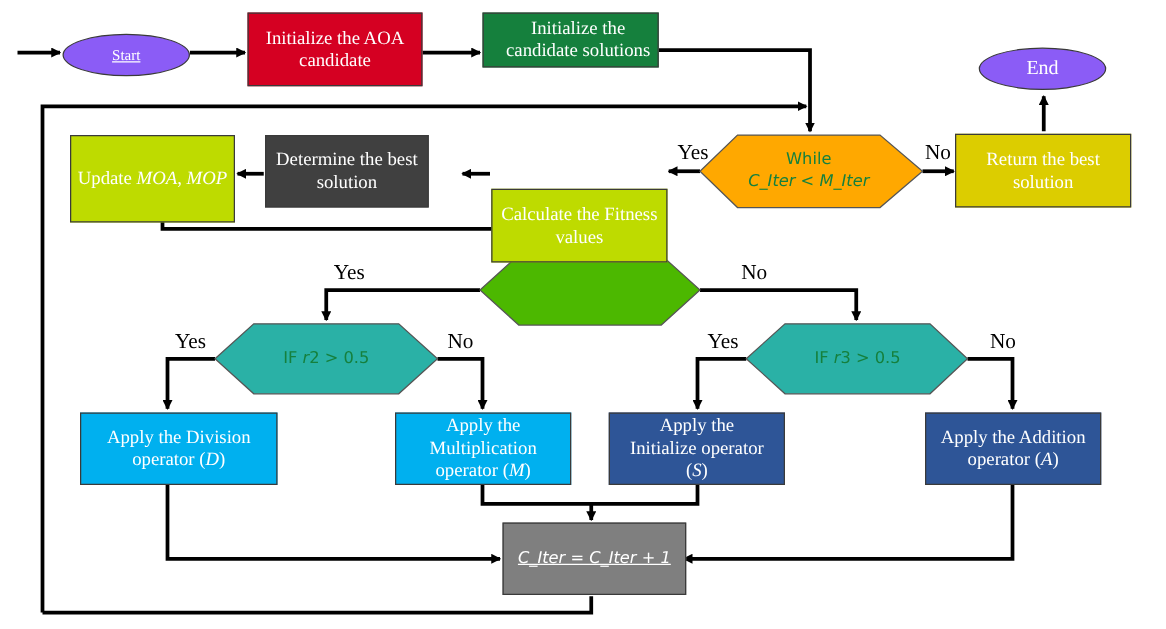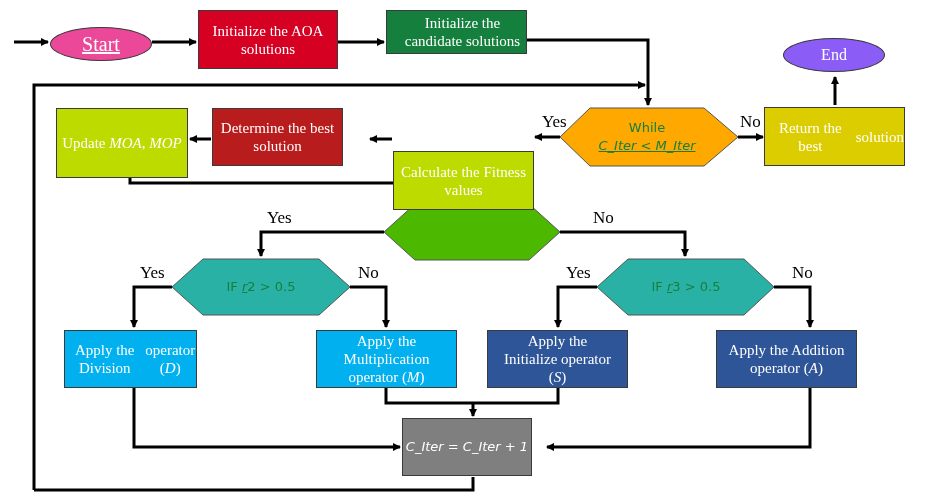--- a/index.html
+++ b/index.html
@@ -9,21 +9,21 @@
     position: absolute; box-sizing: border-box; display: flex; align-items: center; justify-content: center;
     text-align: center; color: #ffffff; font-family: "Liberation Serif", serif; font-size: 15px; line-height: 18px;
     border: 1px solid #3a3a3a;
   }
   .node i { font-style: italic; }
   .oval { border-radius: 50%; }
   .hex-text {
     position: absolute; display: flex; align-items: center; justify-content: center; text-align: center;
     color: #15803d; font-family: "DejaVu Sans", sans-serif; font-size: 13px; line-height: 18px;
   }
-  .hex-text i { font-style: italic; text-decoration: underline; }
+  .hex-text i { font-style: italic; }
   .lbl { position: absolute; font-family: "Liberation Serif", serif; font-size: 17px; color: #000; }
   .sans-it { font-family: "DejaVu Sans", sans-serif; font-style: italic; font-size: 13px; }
 </style>
 </head>
 <body>
 
 <div id="canvas">
 
   <svg id="wires" width="933" height="503">
     <defs>
@@ -76,85 +76,85 @@
 
       <path d="M473,477 L473,490 L34,490"></path>
     </g>
 
     <polygon points="560,137 590,108 704,108 738,137 704,166 590,166" fill="#ffa800" stroke="#555" stroke-width="1"></polygon>
     <polygon points="384,232 415,204 529,204 560,232 529,260 415,260" fill="#4cb800" stroke="#555" stroke-width="1"></polygon>
     <polygon points="172,287 203,259 319,259 350,287 319,315 203,315" fill="#2ab1a6" stroke="#555" stroke-width="1"></polygon>
     <polygon points="597,287 628,259 744,259 774,287 744,315 628,315" fill="#2ab1a6" stroke="#555" stroke-width="1"></polygon>
   </svg>
 
-  <div class="node oval" style="left:50px;top:27px;width:102px;height:34px;background:#ec4899;font-size:20px;text-decoration:underline;">
+  <div class="node oval" style="left:50px;top:27px;width:102px;height:34px;background:#8b5cf6;font-size:12px;text-decoration:underline;">
     <span>Start</span>
   </div>
   <div class="node oval" style="left:783px;top:38px;width:102px;height:34px;background:#8b5cf6;font-size:16px;">
     <span>End</span>
   </div>
 
   <div class="node" style="left:198px;top:10px;width:140px;height:59px;background:#d50022;flex-direction:column;text-align:right;">
     <span>Initialize the AOA</span>
-    <span>solutions</span>
+    <span>candidate</span>
   </div>
   <div class="node" style="left:386px;top:10px;width:141px;height:44px;background:#15803d;flex-direction:column;padding-left:12px;">
     <span>Initialize the</span>
     <span>candidate solutions</span>
   </div>
 
   <div class="hex-text" style="left:590px;top:112px;width:114px;height:50px;flex-direction:column;">
     <span>While</span>
     <i>C_Iter &lt; M_Iter</i>
   </div>
 
-  <div class="node" style="left:764px;top:107px;width:141px;height:59px;background:#dccd00;flex-direction:row;">
+  <div class="node" style="left:764px;top:107px;width:141px;height:59px;background:#dccd00;flex-direction:column;">
     <span>Return the best</span>
     <span>solution</span>
   </div>
 
   <div class="node" style="left:393px;top:107px;width:141px;height:59px;background:#bedb00;flex-direction:column;margin-top:44px;">
     <span>Calculate the Fitness</span>
     <span>values</span>
   </div>
-  <div class="node" style="left:212px;top:108px;width:131px;height:58px;background:#b91c1c;flex-direction:column;">
+  <div class="node" style="left:212px;top:108px;width:131px;height:58px;background:#404040;flex-direction:column;">
     <span>Determine the best</span>
     <span>solution</span>
   </div>
   <div class="node" style="left:56px;top:108px;width:132px;height:70px;background:#bedb00;">
     <span><span>Update </span><i>MOA</i><span>, </span><i>MOP</i></span>
   </div>
 
   <div class="hex-text" style="left:203px;top:277px;width:116px;height:20px;">
     <span><span>IF </span><i>r</i><span>2</span><span> &gt; 0.5</span></span>
   </div>
   <div class="hex-text" style="left:628px;top:277px;width:116px;height:20px;">
     <span><span>IF </span><i>r</i><span>3</span><span> &gt; 0.5</span></span>
   </div>
 
-  <div class="node" style="left:64px;top:330px;width:133px;height:58px;background:#00b0ef;flex-direction:row;">
+  <div class="node" style="left:64px;top:330px;width:158px;height:58px;background:#00b0ef;flex-direction:column;">
     <span>Apply the Division</span>
     <span><span>operator (</span><i>D</i><span>)</span></span>
   </div>
   <div class="node" style="left:316px;top:330px;width:141px;height:58px;background:#00b0ef;flex-direction:column;">
     <span>Apply the</span>
     <span>Multiplication</span>
     <span><span>operator (</span><i>M</i><span>)</span></span>
   </div>
   <div class="node" style="left:487px;top:330px;width:141px;height:58px;background:#2e5597;flex-direction:column;">
     <span>Apply the</span>
     <span>Initialize operator</span>
     <span><span>(</span><i>S</i><span>)</span></span>
   </div>
-  <div class="node" style="left:716px;top:330px;width:141px;height:58px;background:#2e5597;flex-direction:column;">
+  <div class="node" style="left:740px;top:330px;width:141px;height:58px;background:#2e5597;flex-direction:column;">
     <span>Apply the Addition</span>
     <span><span>operator (</span><i>A</i><span>)</span></span>
   </div>
 
-  <div class="node" style="left:402px;top:418px;width:130px;height:58px;background:#7f7f7f;">
+  <div class="node" style="left:402px;top:418px;width:147px;height:58px;background:#7f7f7f;text-decoration:underline;">
     <span class="sans-it">C_Iter = C_Iter + 1</span>
   </div>
 
   <span class="lbl" style="left:542px;top:112px;">Yes</span>
   <span class="lbl" style="left:740px;top:112px;">No</span>
   <span class="lbl" style="left:267px;top:208px;">Yes</span>
   <span class="lbl" style="left:443px;top:208px;margin-left:150px;">No</span>
   <span class="lbl" style="left:140px;top:263px;">Yes</span>
   <span class="lbl" style="left:358px;top:263px;">No</span>
   <span class="lbl" style="left:566px;top:263px;">Yes</span>

